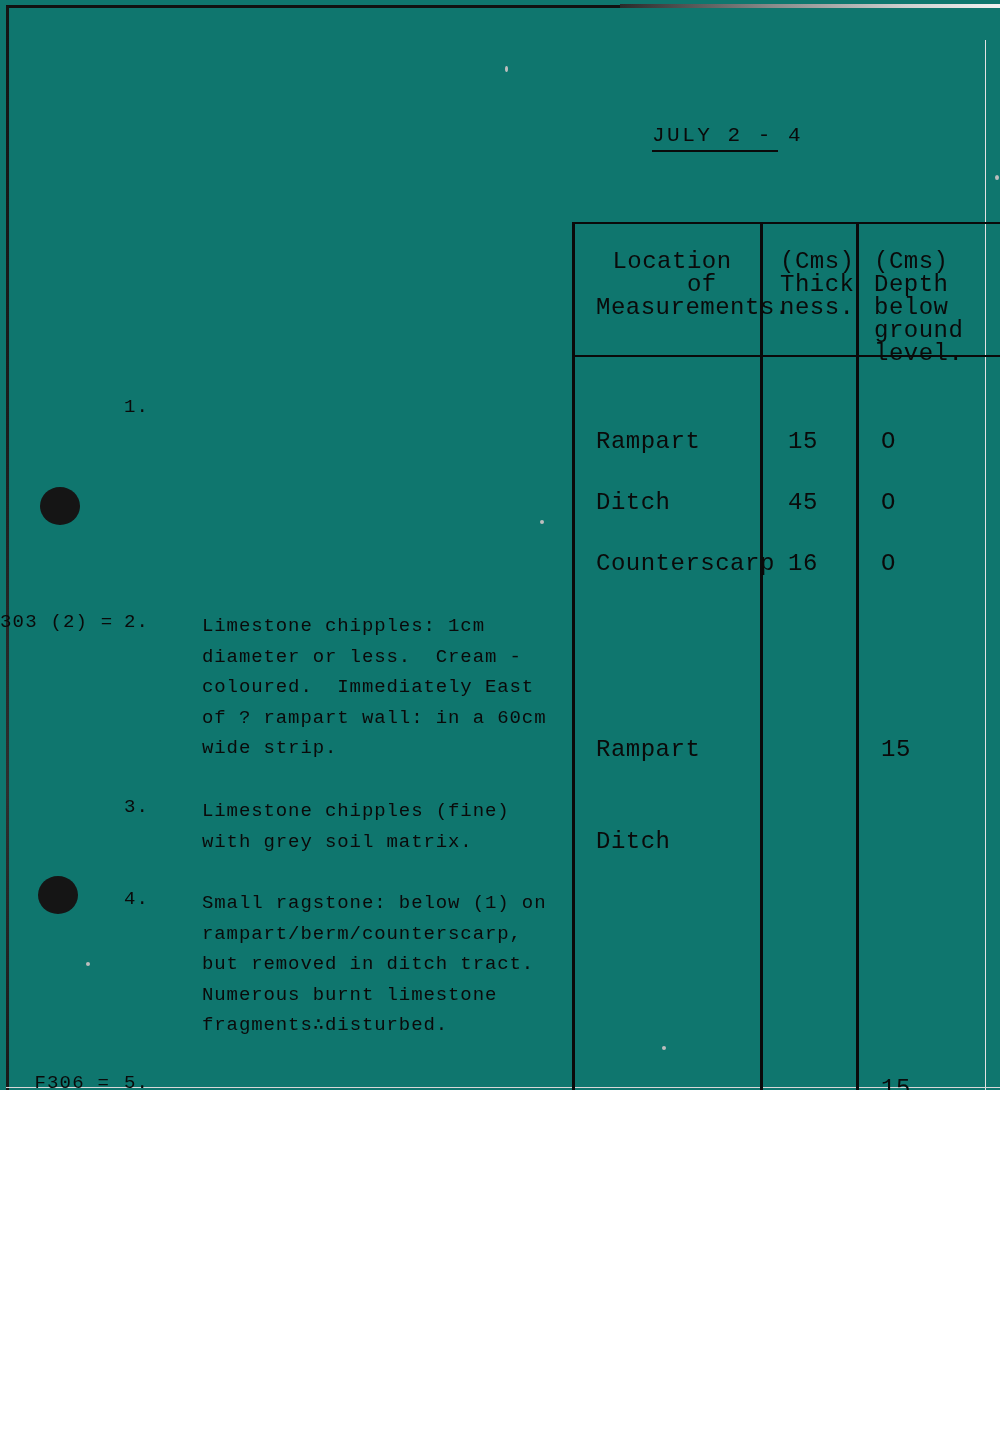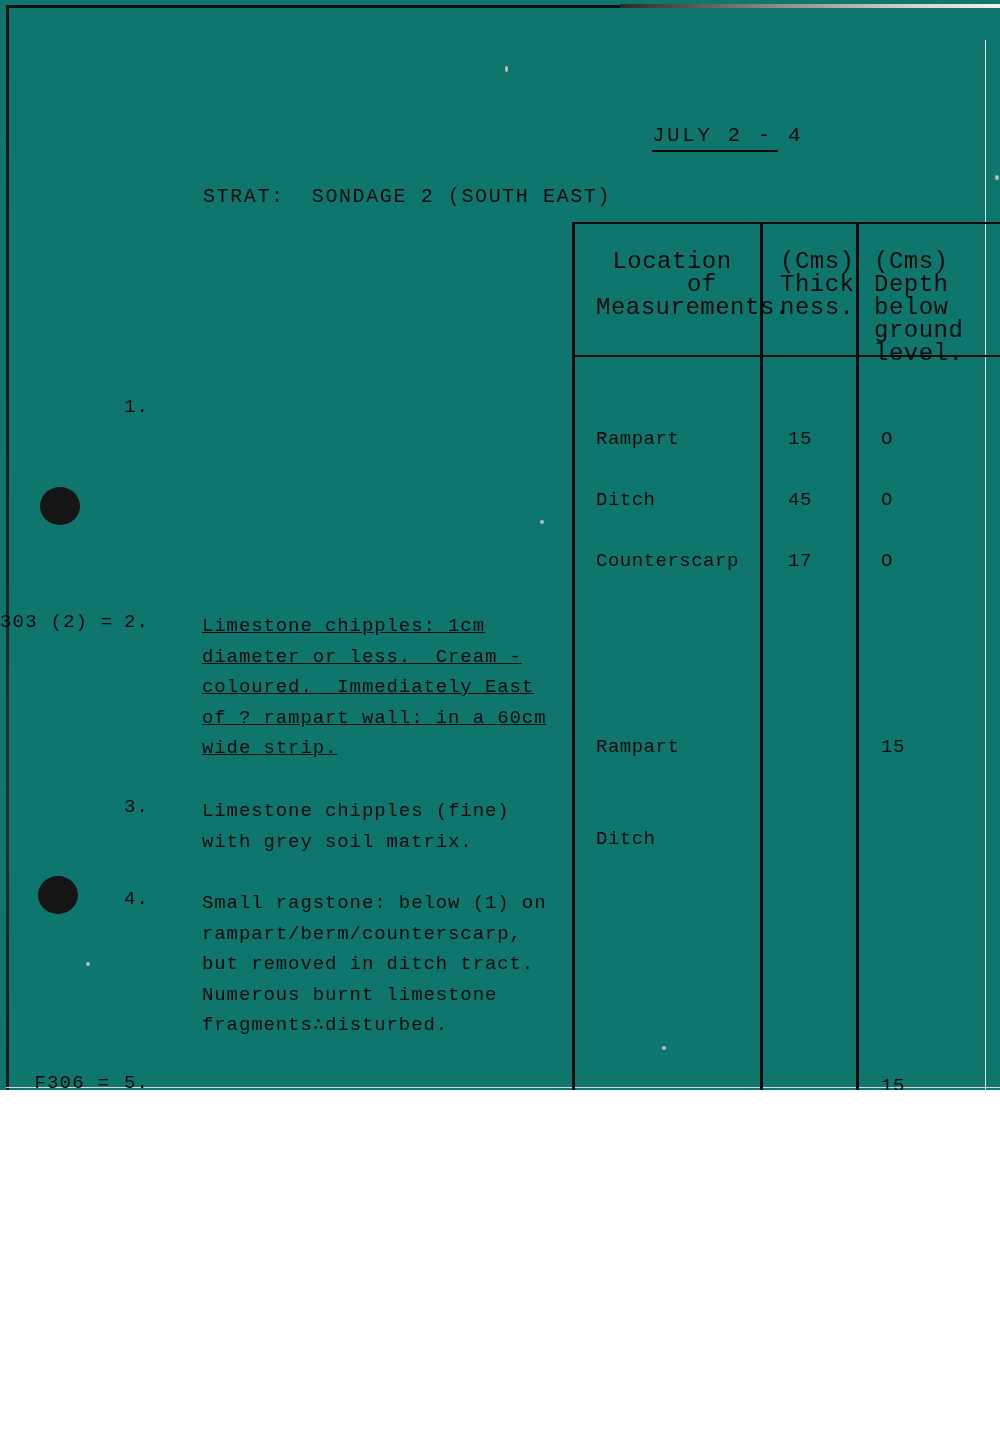--- a/index.html
+++ b/index.html
@@ -112,21 +112,21 @@
     letter-spacing: 0.5px;
     white-space: pre;
   }
   .th-location { left: 596px; top: 250px; text-align: center; width: 152px; }
   .th-thick    { left: 780px; top: 250px; }
   .th-depth    { left: 874px; top: 250px; }
 
   
   .td {
     position: absolute;
-    font-size: 19px;
+    font-size: 24px;
     letter-spacing: 0.5px;
     white-space: pre;
   }
   .td-loc   { left: 596px; }
   .td-thk   { left: 788px; }
   .td-dep   { left: 881px; }
 
   
   .entry-ref {
     position: absolute;
@@ -176,21 +176,20 @@
   <div class="speck" style="left:540px;top:520px;width:4px;height:4px;"></div>
   <div class="speck" style="left:86px;top:962px;width:4px;height:4px;"></div>
   <div class="speck" style="left:21px;top:1160px;width:4px;height:4px;"></div>
   <div class="speck" style="left:272px;top:1145px;width:4px;height:4px;"></div>
   <div class="speck" style="left:662px;top:1046px;width:4px;height:4px;"></div>
   <div class="speck" style="left:390px;top:1355px;width:4px;height:4px;"></div>
   <div class="speck" style="left:698px;top:1390px;width:4px;height:4px;"></div>
 
   <div class="doc-date">JULY 2 - 4</div>
   <div class="doc-date-rule"></div>
-  <div class="strat-line">STRAT:  SONDAGE 2 (SOUTH EAST)</div>
 
   <div class="tbl-top"></div>
   <div class="tbl-head-sep"></div>
   <div class="tbl-v tbl-v-left"></div>
   <div class="tbl-v tbl-v-mid1"></div>
   <div class="tbl-v tbl-v-mid2"></div>
 
   <div class="th th-location">Location
     of
 Measurements.</div>
@@ -205,41 +204,41 @@
 
   <div class="td td-loc" style="top:428px;">Rampart</div>
   <div class="td td-thk" style="top:428px;">15</div>
   <div class="td td-dep" style="top:428px;">O</div>
 
   <div class="td td-loc" style="top:489px;">Ditch</div>
   <div class="td td-thk" style="top:489px;">45</div>
   <div class="td td-dep" style="top:489px;">O</div>
 
   <div class="td td-loc" style="top:550px;">Counterscarp</div>
-  <div class="td td-thk" style="top:550px;">17</div>
+  <div class="td td-thk" style="top:550px;">16</div>
   <div class="td td-dep" style="top:550px;">O</div>
 
   <div class="td td-loc" style="top:736px;">Rampart</div>
   <div class="td td-thk" style="top:736px;"></div>
   <div class="td td-dep" style="top:736px;">15</div>
 
   <div class="td td-loc" style="top:828px;">Ditch</div>
   <div class="td td-thk" style="top:828px;"></div>
   <div class="td td-dep" style="top:828px;"></div>
 
   <div class="td td-loc" style="top:1075px;"></div>
   <div class="td td-thk" style="top:1075px;"></div>
   <div class="td td-dep" style="top:1075px;">15</div>
 
   <div class="entry-ref" style="left:0px;top:396px;width:110px;"></div>
   <div class="entry-num" style="left:124px;top:396px;">1.</div>
 
   <div class="entry-ref" style="left:0px;top:611px;width:110px;">303 (2) =</div>
   <div class="entry-num" style="left:124px;top:611px;">2.</div>
-  <div class="entry-text" style="top:611px;text-decoration:underline;">Limestone chipples: 1cm
+  <div class="entry-text" style="top:611px;">Limestone chipples: 1cm
 diameter or less.  Cream -
 coloured.  Immediately East
 of ? rampart wall: in a 60cm
 wide strip.</div>
 
   <div class="entry-ref" style="left:0px;top:796px;width:110px;"></div>
   <div class="entry-num" style="left:124px;top:796px;">3.</div>
   <div class="entry-text" style="top:796px;">Limestone chipples (fine)
 with grey soil matrix.</div>
 

